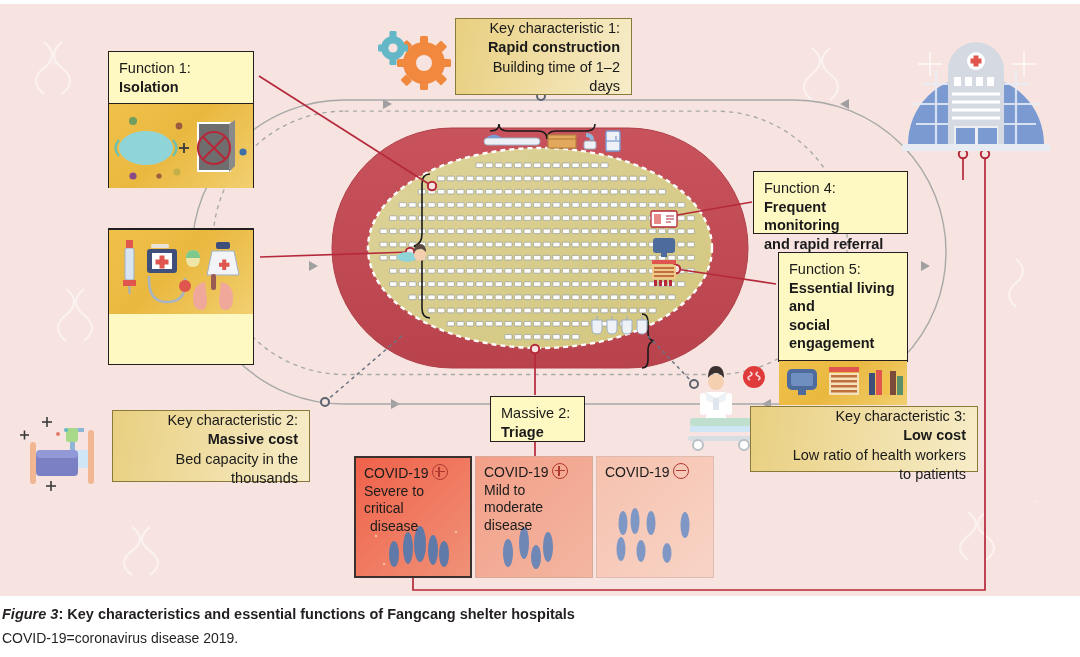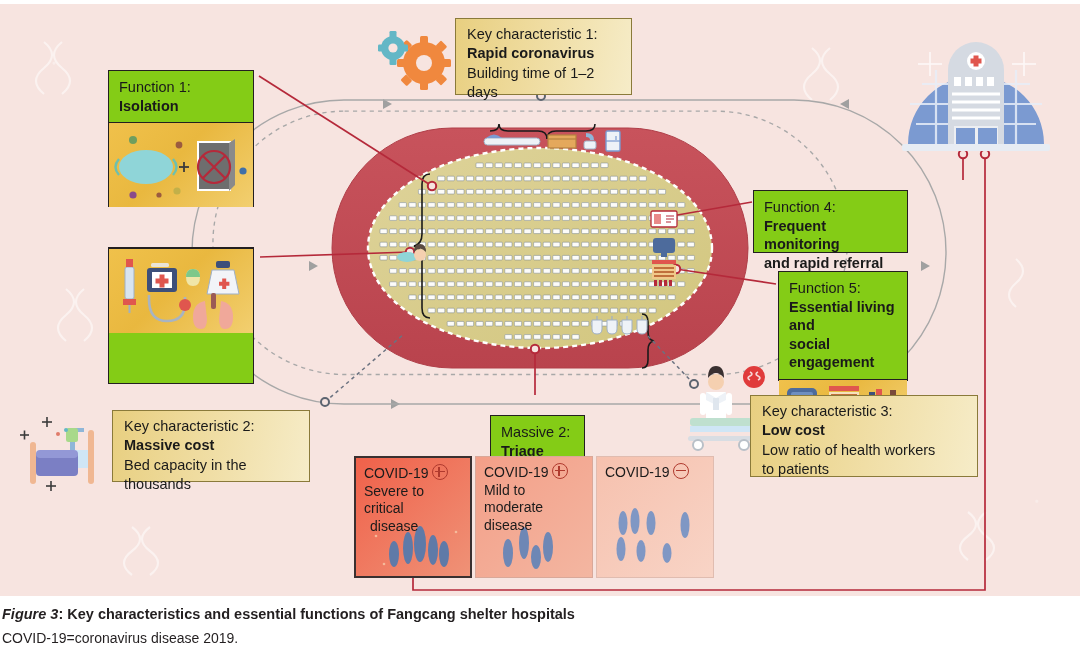--- a/index.html
+++ b/index.html
@@ -12,31 +12,31 @@
   #canvas::before{content:"";position:absolute;inset:0;
      background:
       radial-gradient(circle at 5% 10%, rgba(255,255,255,.35) 0 1px, transparent 2px),
       radial-gradient(circle at 96% 84%, rgba(255,255,255,.3) 0 1px, transparent 2px);
      pointer-events:none;}
 
   .svgfull{position:absolute;left:0;top:0;width:1080px;height:592px;overflow:visible;}
 
   
   .box{position:absolute;box-sizing:border-box;border:1.4px solid #231f20;
-       background:#84cc16;z-index:20;margin-top:19px;}
+       background:#fef9c3;z-index:20;}
   .box .hd{padding:7px 9px 7px 10px;line-height:1.28;color:#1a1a1a;}
   .box .l1{font-size:14.5px;}
   .box .l2{font-size:14.5px;font-weight:bold;}
   .box .art{border-top:1.4px solid #231f20;position:relative;overflow:hidden;
             background:linear-gradient(135deg,#f0c14b 0%,#e9b83f 45%,#f2cf70 100%);}
 
   .kbox{position:absolute;box-sizing:border-box;border:1.3px solid #8a7a3a;
         background:linear-gradient(100deg,#e8cf80 0%,#efdca0 45%,#f6ecc8 100%);
         z-index:20;}
-  .kbox .hd{padding:6px 11px;line-height:1.33;font-size:14.5px;color:#1a1a1a;}
+  .kbox .hd{padding:0 11px;line-height:1.33;font-size:14.5px;color:#1a1a1a;text-align:right;}
   .kbox b{font-weight:bold;}
 
   
   .tri{position:absolute;box-sizing:border-box;overflow:hidden;z-index:20;}
   .tri .tlab{position:relative;padding:6px 16px 0 8px;font-size:14px;line-height:1.25;
              color:#1b1b1b;z-index:3;}
   .tri .sym{display:inline-block;width:14px;height:14px;border:1.3px solid #b03a2e;
             border-radius:50%;position:relative;vertical-align:-2px;margin-left:3px;}
   .tri .sym i{position:absolute;background:#b03a2e;}
   .tri .sym .h{left:2px;right:2px;top:5.6px;height:1.4px;}
@@ -829,34 +829,34 @@
             <rect x="111" y="10" width="6" height="24" fill="#7a4a3a"></rect>
             <rect x="118" y="15" width="6" height="19" fill="#5b8f6a"></rect>
           </g>
         </svg>
       </div>
     </div>
 
     <div class="kbox" id="k1" style="left:455px;top:14px;width:177px;height:77px;">
       <div class="hd">
         <div>Key characteristic 1:</div>
-        <div><b>Rapid coronavirus</b></div>
+        <div><b>Rapid construction</b></div>
         <div>Building time of 1–2 days</div>
       </div>
     </div>
 
     <div class="kbox" id="k2" style="left:112px;top:406px;width:198px;height:72px;">
       <div class="hd">
         <div>Key characteristic 2:</div>
         <div><b>Massive cost</b></div>
         <div>Bed capacity in the thousands</div>
       </div>
     </div>
 
-    <div class="kbox" id="k3" style="left:750px;top:391px;width:228px;height:82px;">
+    <div class="kbox" id="k3" style="left:750px;top:402px;width:228px;height:66px;">
       <div class="hd">
         <div>Key characteristic 3:</div>
         <div><b>Low cost</b></div>
         <div>Low ratio of health workers</div>
         <div>to patients</div>
       </div>
     </div>
 
     <div class="tri" id="t1" style="left:354px;top:452px;width:118px;height:122px;
          border:2.2px solid #3a3030;background:linear-gradient(135deg,#f0614a,#ef9277);">

